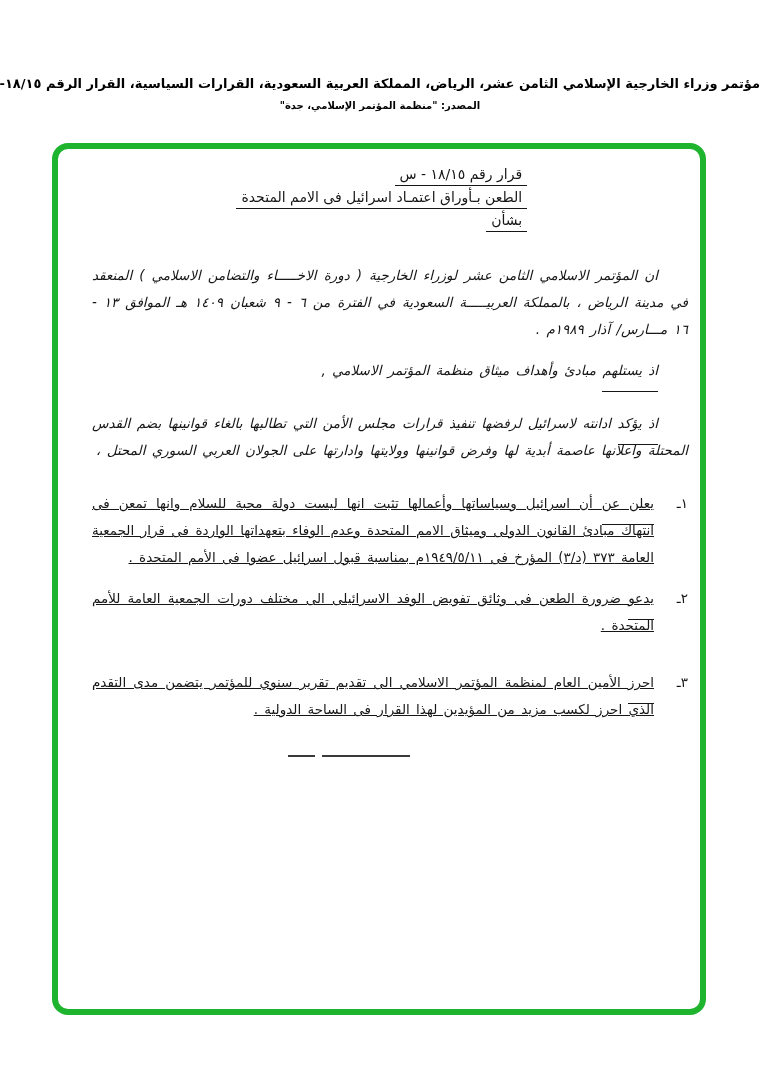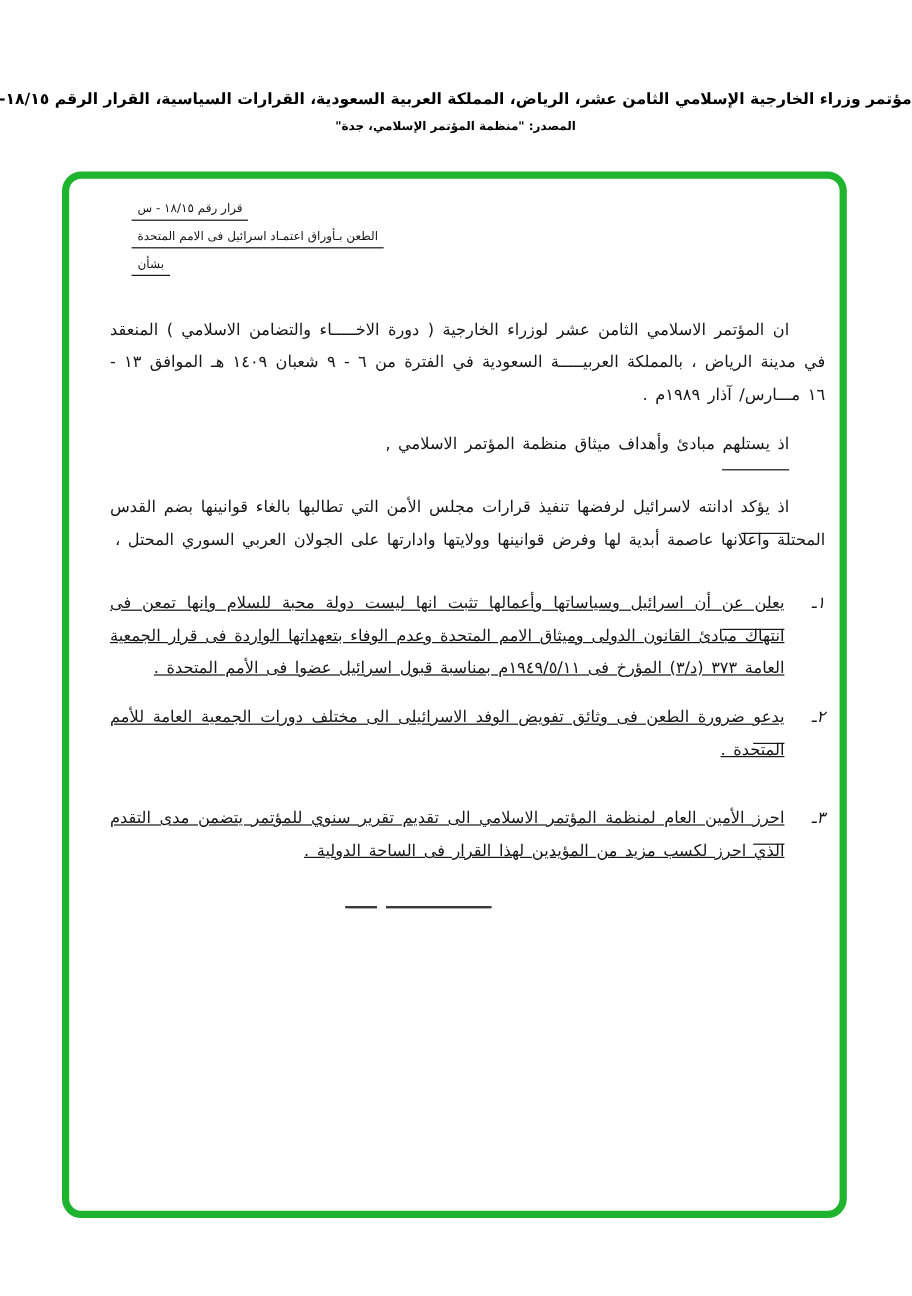--- a/index.html
+++ b/index.html
@@ -25,43 +25,43 @@
     position:absolute;left:52px;top:143px;
     width:654px;height:872px;
     box-sizing:border-box;
     border:6px solid #1eb42e;
     border-radius:16px;
     padding:14px 12px 0 34px;
   }
   .title{
     width:70%;
     margin-right:27%;
-    text-align:left;
-    font-size:10px;
+    text-align:right;
+    font-size:14px;
     line-height:23px;
   }
   .title .u{
     border-bottom:1.5px solid #161616;
     padding:0 5px 3px 5px;
     white-space:nowrap;
   }
   .bodytext{font-size:13.5px;line-height:27px;word-spacing:2px;}
-  .para{margin-top:26px;text-align:justify;}
+  .para{margin-top:26px;text-align:justify;font-style:italic;}
   #preamble .para:nth-child(1){margin-top:30px;}
   #preamble .para:nth-child(2){margin-top:14px;}
   #preamble .para:nth-child(-n+4){text-indent:30px;}
   .lead{
     border-bottom:1.5px solid #161616;
     padding-bottom:13px;
   }
   #items{margin-top:26px;}
   .item{display:flex;margin-top:14px;}
   .item:nth-child(1){margin-top:26px;}
   .item:nth-child(3){margin-top:30px;}
-  .item .num{flex:0 0 34px;width:34px;font-style:italic;}
+  .item .num{flex:0 0 34px;width:34px;}
   .item .itext{flex:1;text-align:justify;text-decoration:underline;}
   .divider{
     margin-top:32px;
     margin-right:278px;
     width:122px;height:2px;
     background:linear-gradient(to left,#3a3a3a 0 72%,rgba(0,0,0,0) 72% 78%,#3a3a3a 78% 100%);
   }
 </style>
 </head>
 <body>

